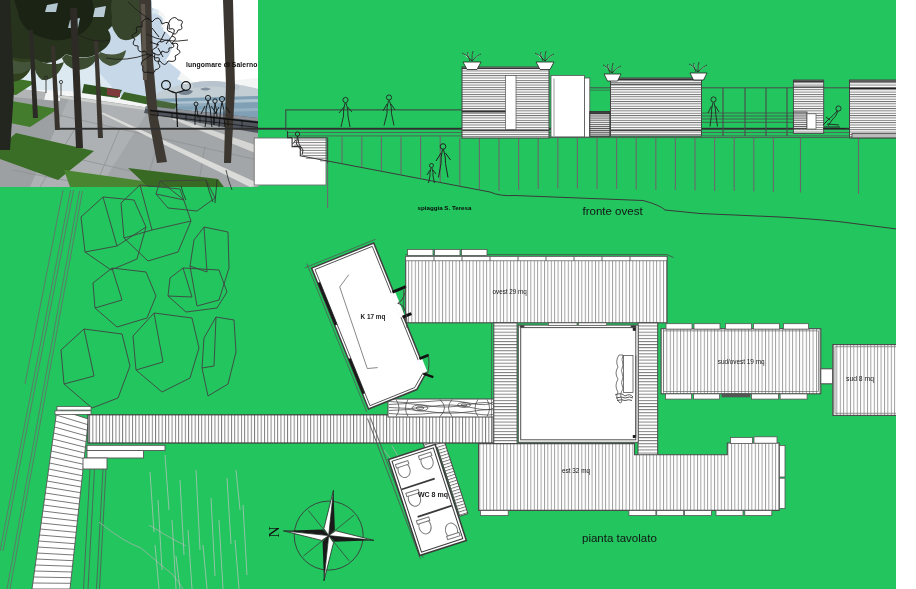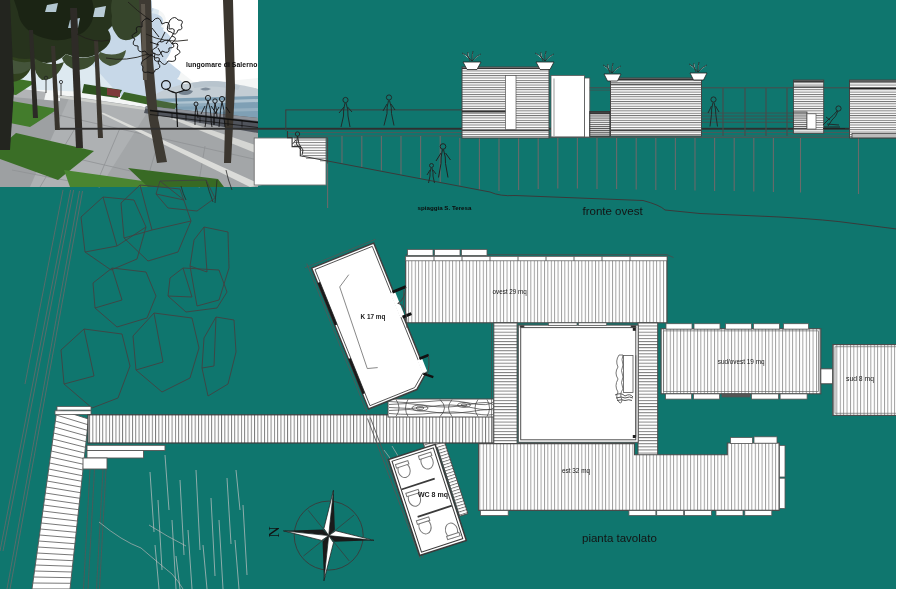--- a/index.html
+++ b/index.html
@@ -1,16 +1,16 @@
 <!DOCTYPE html>
 <html><head>
 <meta charset="utf-8">
 <style>
 html,body{margin:0;padding:0;background:#fff;}
-#page{position:relative;width:896px;height:589px;background:#0f766e;overflow:hidden;
+#page{position:relative;width:896px;height:589px;background:#22c55e;overflow:hidden;
 font-family:"Liberation Sans",sans-serif;}
 svg{position:absolute;top:0;left:0;}
 </style>
 </head>
 <body>
 <div id="page">
 <svg width="916" height="589" viewBox="0 0 916 589">
 <defs>
 <pattern id="deckv" patternUnits="userSpaceOnUse" width="3.4" height="10">
   <rect width="3.4" height="10" fill="#fff"></rect>

